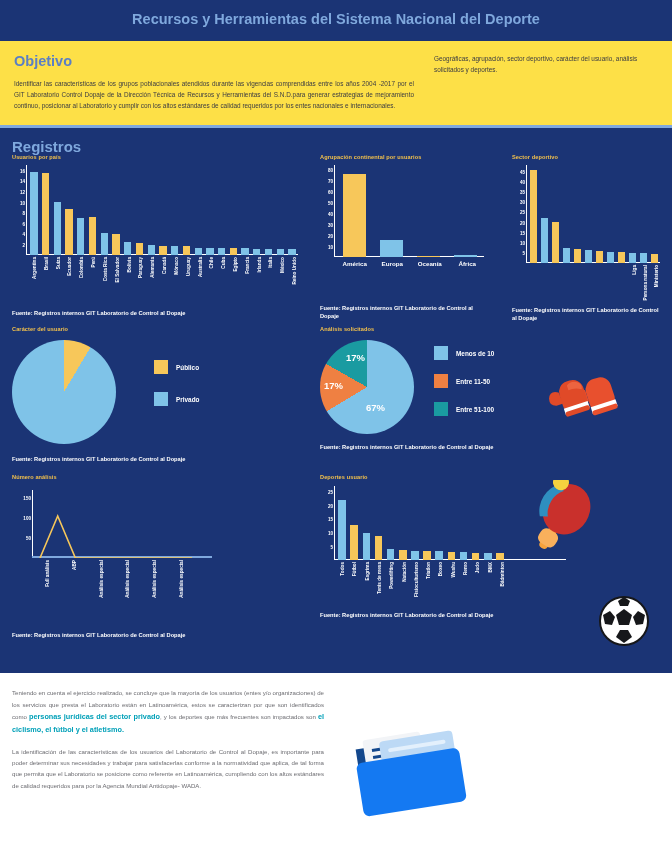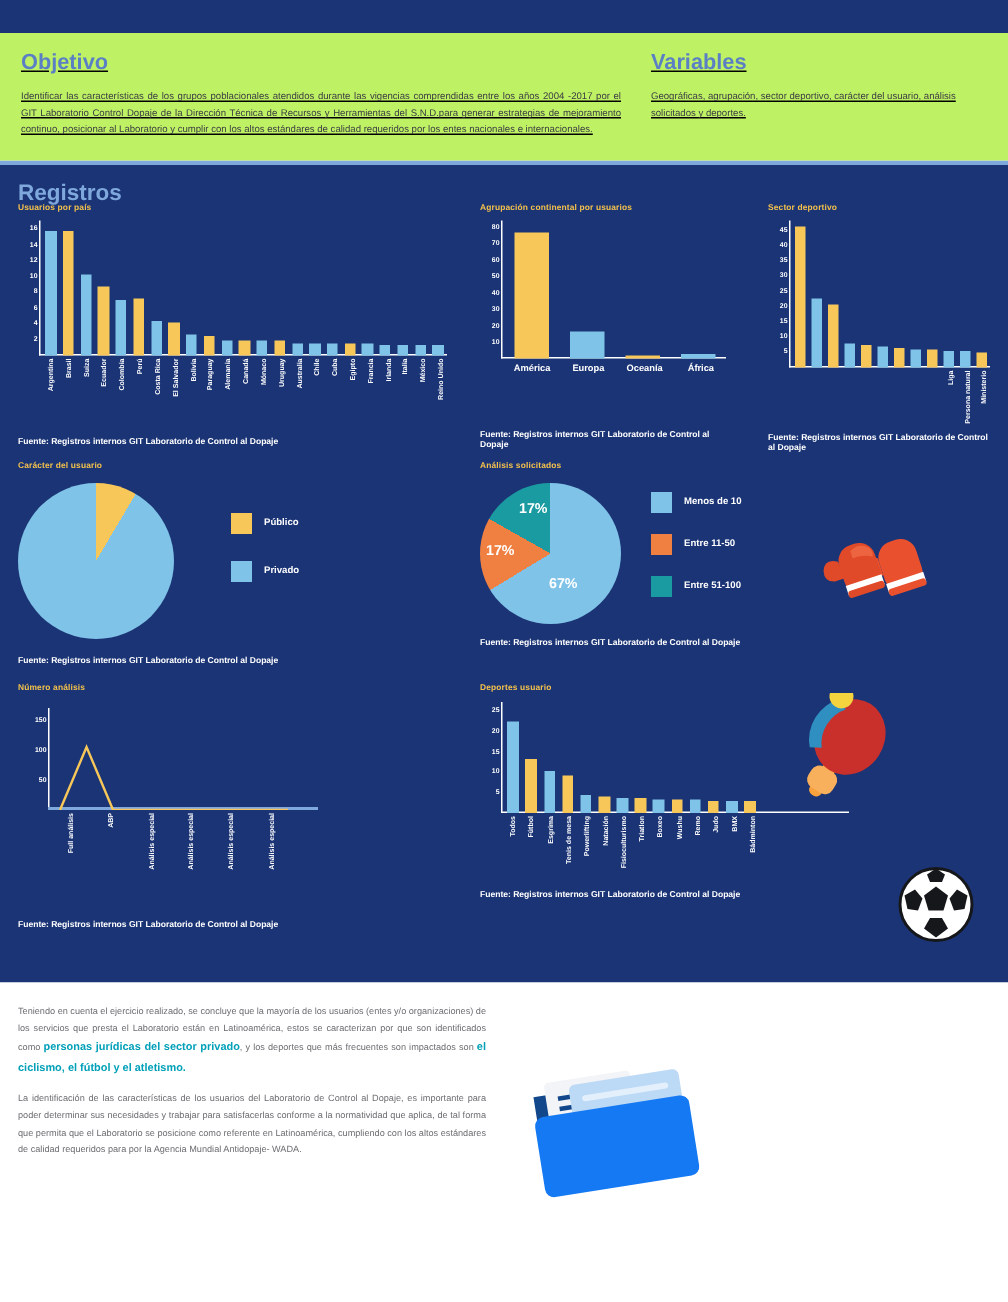--- a/index.html
+++ b/index.html
@@ -32,25 +32,24 @@
   }
   .header h3 {
     color: #ffffff;
     font-size: 14px;
     font-weight: bold;
     margin-top: 2px;
   }
 
   
   .info {
-    background: #bef264;
+    background: #fde047;
     padding: 12px 14px 14px 14px;
     display: flex;
     position: relative;
-    text-decoration: underline;
   }
   .info .col-left { width: 400px; }
   .info .col-right { width: 230px; padding-left: 20px; }
   .info h4 {
     color: #5b7fc4;
     font-size: 14.5px;
     font-weight: bold;
     margin-bottom: 9px;
   }
   .info p {
@@ -207,29 +206,29 @@
     background: #2d7fd6; color: #fff;
     font-size: 7.5px;
     display: flex; align-items: center;
     padding: 0 10px;
   }
 </style>
 </head>
 <body>
 
 <div class="header">
+  <h2>Recursos y Herramientas del Sistema Nacional del Deporte</h2>
 </div>
 
 <div class="info">
   <div class="col-left">
     <h4>Objetivo</h4>
     <p>Identificar las características de los grupos poblacionales atendidos durante las vigencias comprendidas entre los años 2004 -2017 por el GIT Laboratorio Control Dopaje de la Dirección Técnica de Recursos y Herramientas del S.N.D.para generar estrategias de mejoramiento continuo, posicionar al Laboratorio y cumplir con los altos estándares de calidad requeridos por los entes nacionales e internacionales.</p>
   </div>
   <div class="col-right">
-    <h4>Variables</h4>
     <p>Geográficas, agrupación, sector deportivo, carácter del usuario, análisis solicitados y deportes.</p>
   </div>
 </div>
 <div class="info-rule"></div>
 
 <div class="results">
   <div class="results-title">Registros</div>
 
   <div class="panel" style="left:12px; top:26px; width:296px;">
     <div class="panel-title">Usuarios por país</div>

